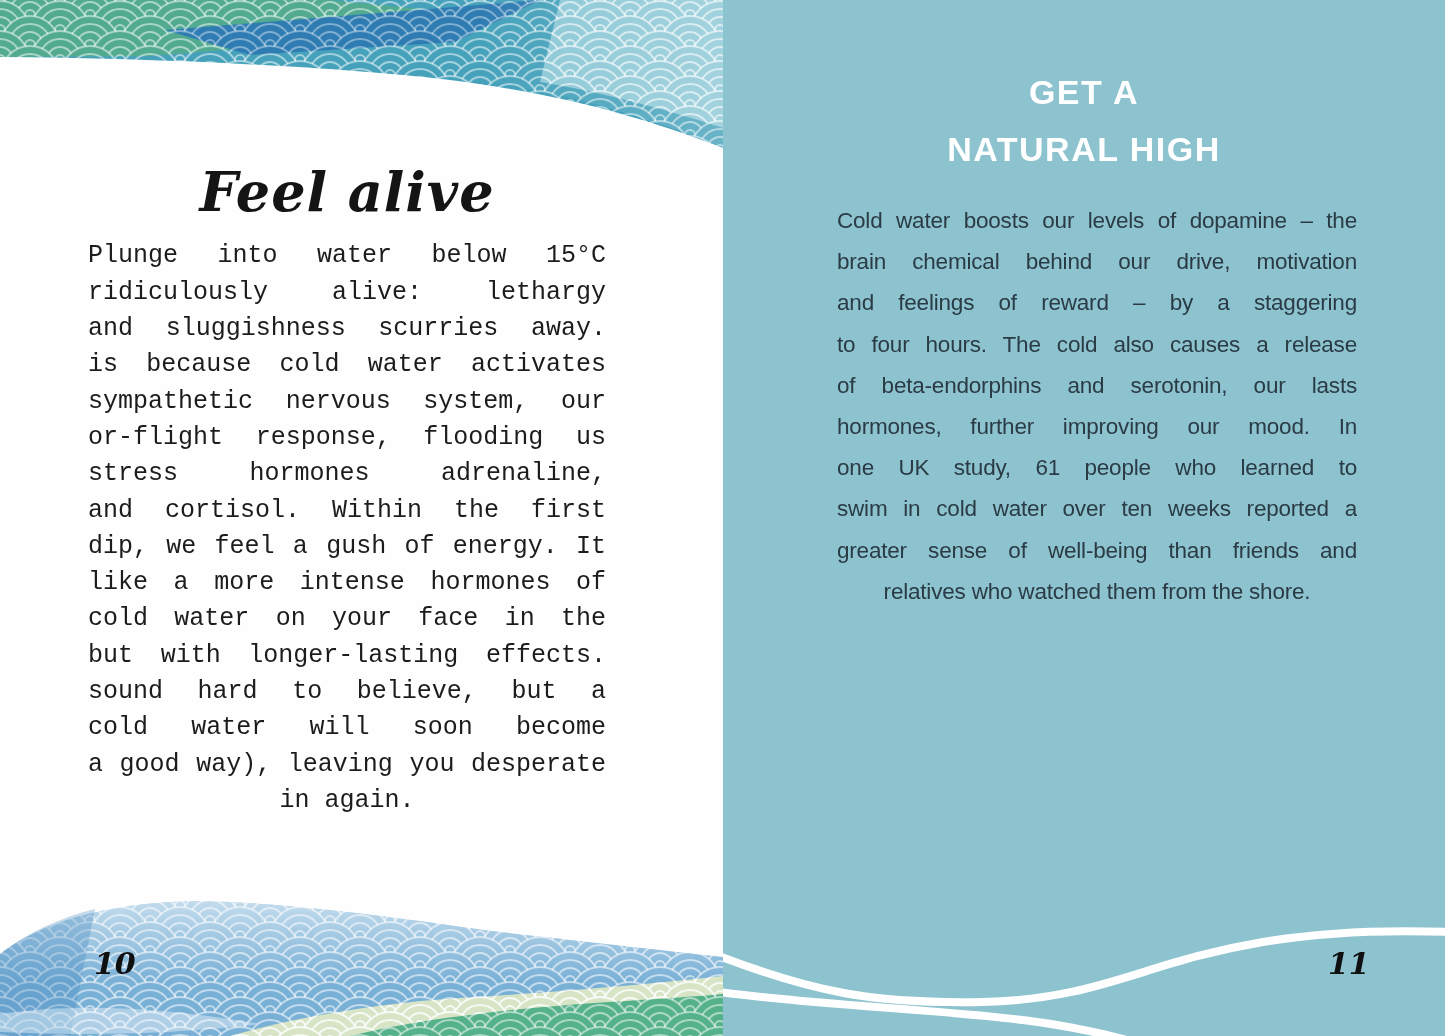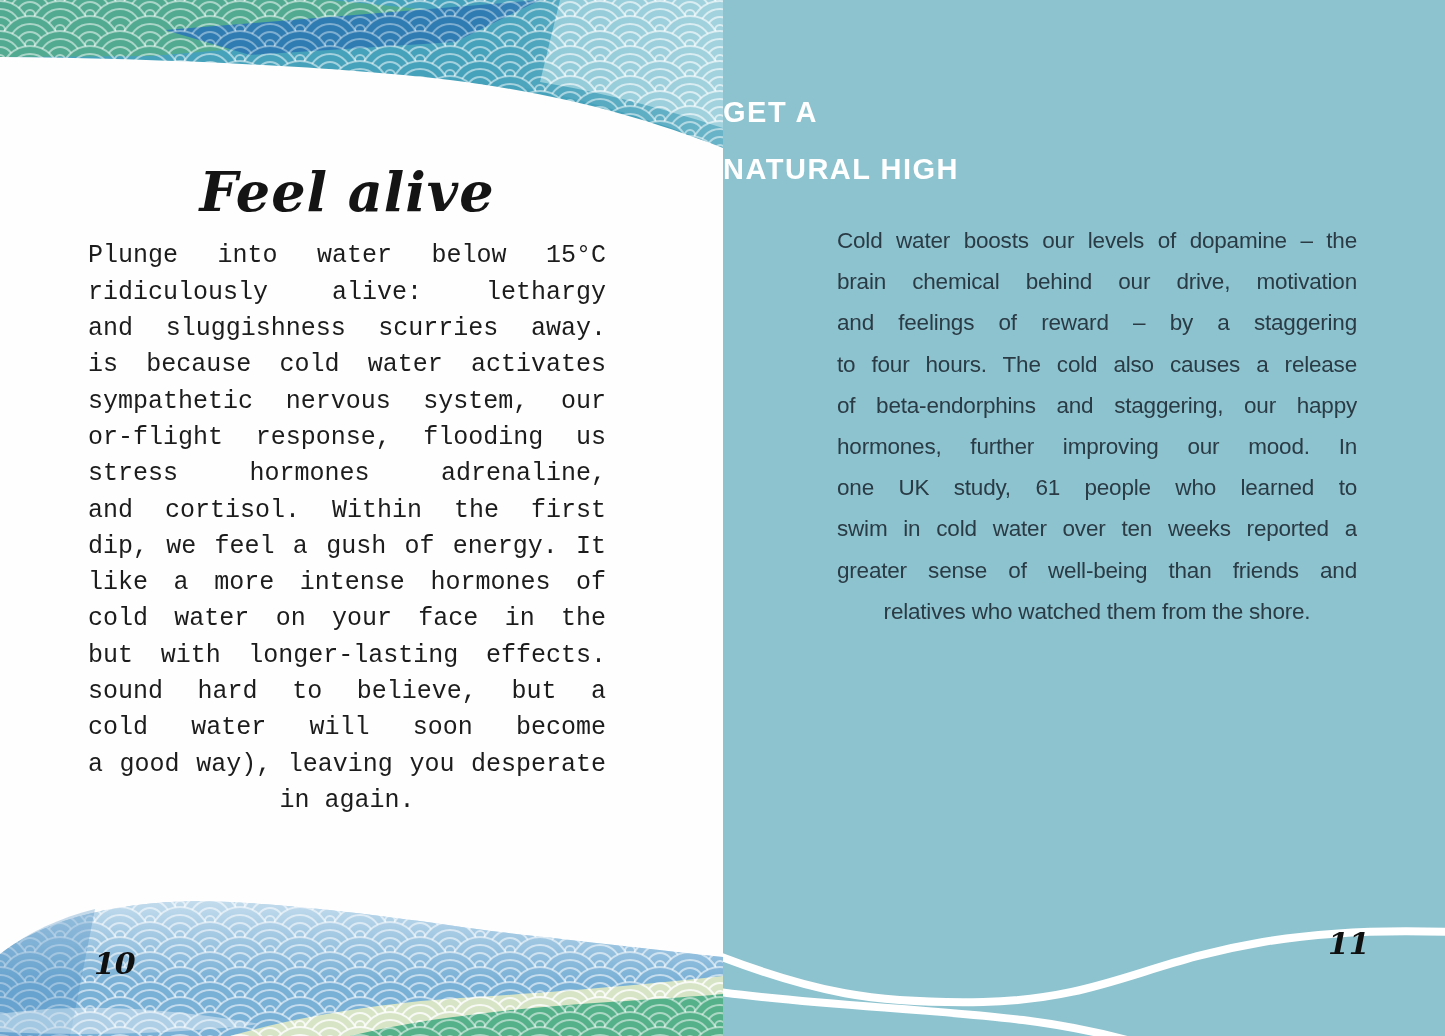--- a/index.html
+++ b/index.html
@@ -28,43 +28,43 @@
   }
   .left-body {
     margin:16px 0 0 88px; width:518px;
     font-family:"Liberation Mono", "DejaVu Sans Mono", monospace;
     font-size:25px; color:#1c1c1c;
   }
   .left-body .tline { height:36.3px; line-height:36.3px; }
 
   
   .right-title {
-    margin:84px 0 0 0; text-align:left; color:#ffffff;
-    font-weight:bold; font-size:29px; line-height:57px; letter-spacing:1.5px;
+    margin:64px 0 0 0; text-align:center; color:#ffffff;
+    font-weight:bold; font-size:34px; line-height:57px; letter-spacing:1.5px;
   }
   .right-body {
     margin:22px 0 0 114px; width:520px;
     font-size:22.5px; letter-spacing:-0.2px; color:#2a3b45;
   }
   .right-body .tline { height:41.2px; line-height:41.2px; }
 
   
   .tline { text-align:justify; overflow:hidden; white-space:normal; }
   .tline::after { content:""; display:inline-block; width:100%; height:0; vertical-align:top; }
   .tline.last { text-align:center; }
   .tline.last::after { content:none; }
 
   
   .pagenum {
     position:absolute; z-index:3;
     font-family:"DejaVu Serif", serif; font-style:italic; font-weight:700;
     font-size:30px; color:#101010;
   }
   .pn-left  { left:94px;  top:946px; }
-  .pn-right { left:605px; top:926px; }
+  .pn-right { left:605px; top:946px; }
 </style>
 </head>
 <body>
 
 <svg id="decor-defs" xmlns="http://www.w3.org/2000/svg">
   <defs id="pattern-defs">
     <linearGradient id="fade-right" x1="0" y1="0" x2="1" y2="0">
       <stop offset="0" stop-color="#ffffff" stop-opacity="0"></stop>
       <stop offset="1" stop-color="#ffffff" stop-opacity="0.55"></stop>
     </linearGradient>
@@ -313,21 +313,21 @@
     <div class="content">
       <div class="right-title">
         <div>GET A</div>
         <div>NATURAL HIGH</div>
       </div>
       <div class="right-body">
           <div class="tline">Cold water boosts our levels of dopamine – the</div>
           <div class="tline">brain chemical behind our drive, motivation</div>
           <div class="tline">and feelings of reward – by a staggering</div>
           <div class="tline">to four hours. The cold also causes a release</div>
-          <div class="tline">of beta-endorphins and staggering, our happy</div>
+          <div class="tline">of beta-endorphins and serotonin, our lasts</div>
           <div class="tline">hormones, further improving our mood. In</div>
           <div class="tline">one UK study, 61 people who learned to</div>
           <div class="tline">swim in cold water over ten weeks reported a</div>
           <div class="tline">greater sense of well-being than friends and</div>
           <div class="tline last">relatives who watched them from the shore.</div>
         </div>
     </div>
 
     <svg class="wave-lines" viewBox="0 0 722 136" preserveAspectRatio="none" xmlns="http://www.w3.org/2000/svg">
       <path d="M-4 56 C90 92 150 104 260 102 C380 99 420 62 540 42 C600 32 670 30 726 32" fill="none" stroke="#ffffff" stroke-width="8" stroke-linecap="round"></path>

